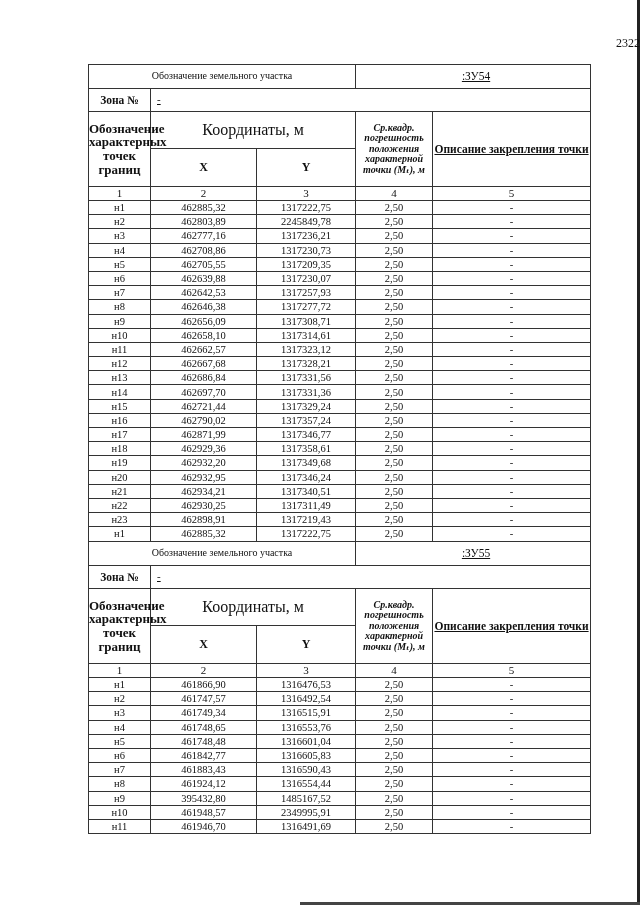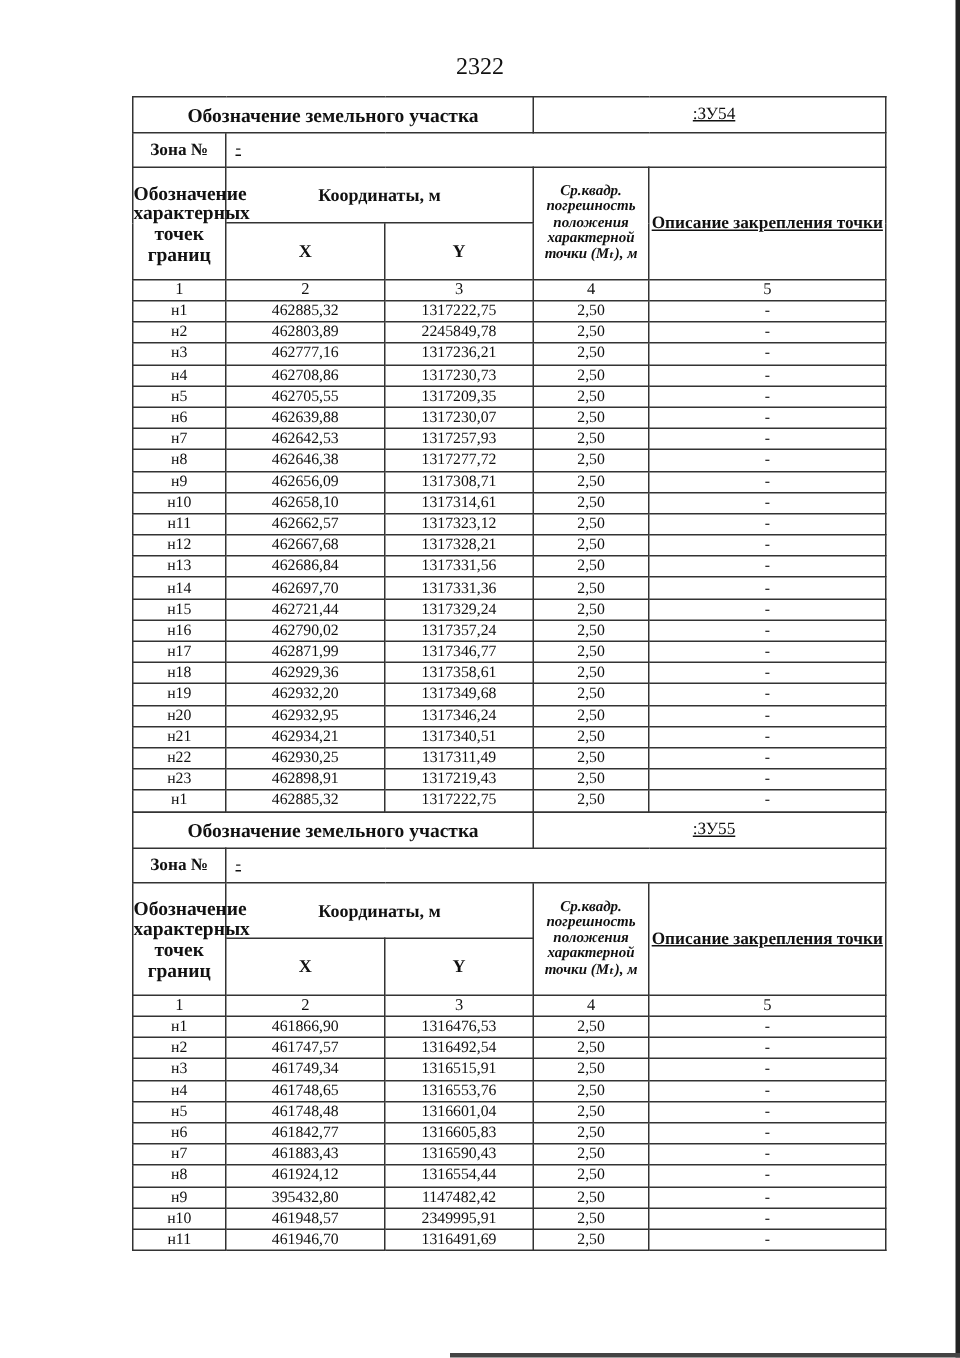--- a/index.html
+++ b/index.html
@@ -4,44 +4,44 @@
 <style>
   html, body { margin: 0; padding: 0; }
   body {
     width: 640px; height: 905px; position: relative; overflow: hidden;
     background: #ffffff; color: #111;
     font-family: "Liberation Serif", "DejaVu Serif", serif;
   }
   .page-edge-right { position: absolute; left: 637px; top: 0; width: 3px; height: 905px; background: #222; }
   .page-edge-bottom { position: absolute; left: 300px; top: 902px; width: 340px; height: 3px; background: #444; }
   .page-number {
-    position: absolute; left: 0; width: 640px; top: 36px; text-align: center;
-    font-size: 16px;
+    position: absolute; left: 0; width: 640px; top: 36px; text-align: right;
+    font-size: 12px;
   }
   table.coords {
     position: absolute; left: 88px; width: 502px;
     border-collapse: collapse; table-layout: fixed;
     font-size: 11px;
   }
   table.coords td {
     border: 1px solid #333; padding: 0; text-align: center; vertical-align: middle;
     line-height: 1.05;
   }
   .t1 { top: 64px; }
   .t2 { top: 541px; }
   .title-row td { height: 23px; }
-  .title-label { font-weight: bold; font-size: 13px; margin-left: 35px; }
+  .title-label { font-weight: normal; font-size: 10px; margin-left: 35px; }
   .title-value { text-align: left; padding-left: 6px !important; text-decoration: underline; font-size: 11.5px; }
   .zona-row td { height: 22px; }
   .zona-label { font-weight: bold; font-size: 11.5px; }
   .zona-value { text-align: left !important; padding-left: 6px !important; text-decoration: underline; }
   .hdr-top td { height: 36px; }
   .hdr-bot td { height: 37px; }
   .hdr-points { font-size: 13px; font-weight: bold; }
-  .hdr-coords { font-weight: bold; font-size: 12px; }
+  .hdr-coords { font-weight: normal; font-size: 16px; }
   .hdr-err { font-weight: bold; font-size: 10px; font-style: italic; }
   .hdr-desc { font-weight: bold; font-size: 11.5px; text-decoration: underline; }
   .hdr-xy { font-weight: bold; font-size: 12px; }
   .num-row td { height: 13px; font-size: 11px; }
   .data-row td { height: 13.2px; font-size: 10.5px; }
 </style>
 </head>
 <body>
 
 <div class="page-edge-right"></div>
@@ -344,21 +344,21 @@
       <tr class="data-row">
         <td>н8</td>
         <td>461924,12</td>
         <td>1316554,44</td>
         <td>2,50</td>
         <td>-</td>
       </tr>
       <tr class="data-row">
         <td>н9</td>
         <td>395432,80</td>
-        <td>1147482,42</td>
+        <td>1485167,52</td>
         <td>2,50</td>
         <td>-</td>
       </tr>
       <tr class="data-row">
         <td>н10</td>
         <td>461948,57</td>
         <td>2349995,91</td>
         <td>2,50</td>
         <td>-</td>
       </tr>

